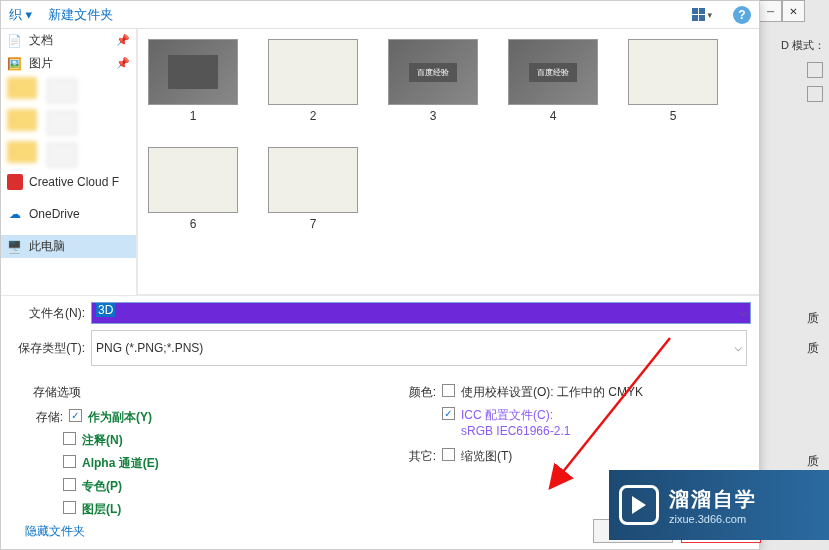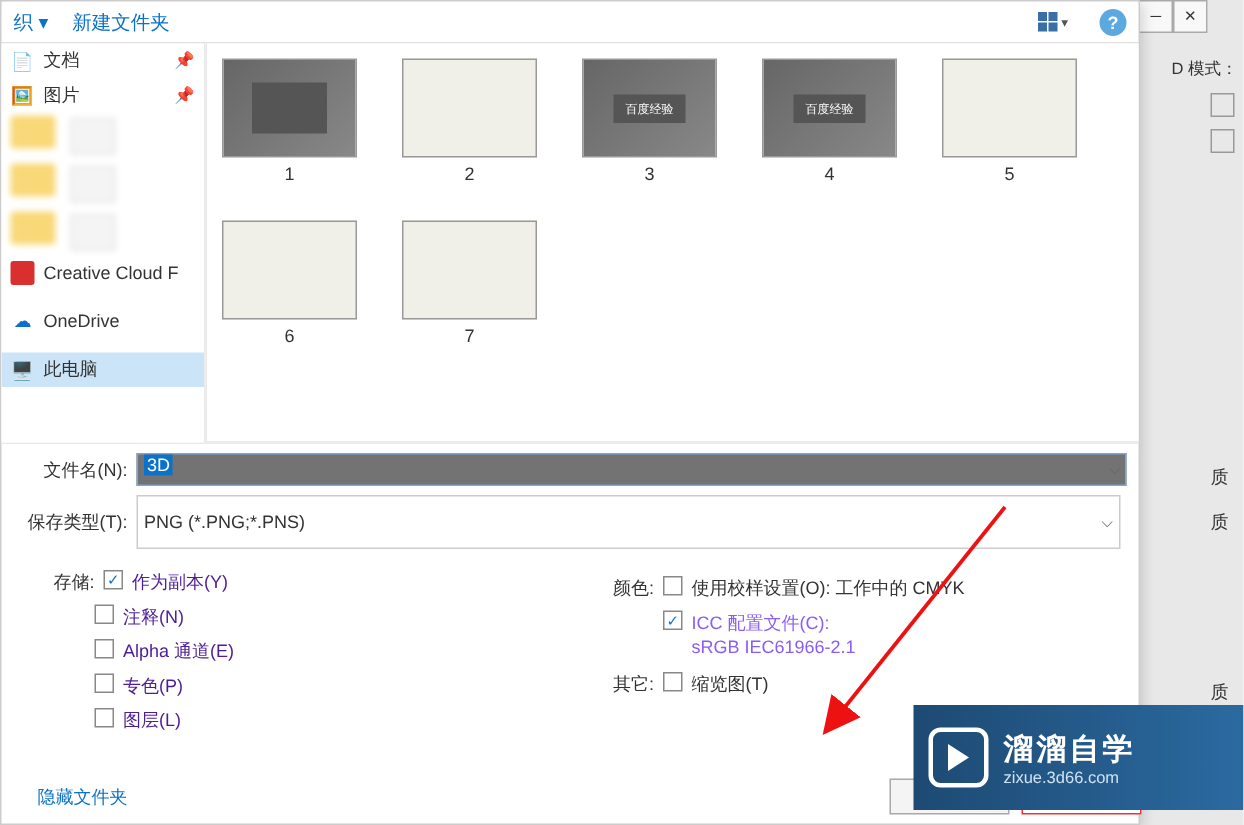--- a/index.html
+++ b/index.html
@@ -34,30 +34,30 @@
 .thumb-item { width: 90px; display: flex; flex-direction: column; align-items: center; gap: 4px; }
 .thumb { width: 90px; height: 66px; border: 1px solid #999; background: linear-gradient(135deg,#666,#888); position: relative; display: flex; align-items: center; justify-content: center; font-size: 9px; color: #fff; overflow: hidden; }
 .thumb.light { background: #f0f0e8; }
 .thumb-label { font-size: 12px; color: #333; }
 .thumb-inner { position: absolute; background: #555; color: #fff; font-size: 8px; padding: 4px 8px; }
 
 .form-area { padding: 6px 12px 4px 12px; border-top: 1px solid #e8e8e8; }
 .form-row { display: flex; align-items: center; gap: 6px; margin-bottom: 6px; }
 .form-label { width: 72px; text-align: right; font-size: 12px; }
 .form-input { flex: 1; height: 22px; border: 1px solid #7aa7d8; background: #fff; padding: 0 4px; font-size: 12px; }
-.form-input.sel { background: #737373; }
+.form-input.sel { background: #6d28d9; }
 .form-input .hl { background: #0b72c7; color: #fff; padding: 0 2px; }
 .dropdown { flex: 1; height: 36px; border: 1px solid #ccc; background: #fff; display: flex; align-items: center; padding: 0 4px; font-size: 12px; position: relative; }
 .dd-arrow { position: absolute; right: 4px; color: #666; font-size: 10px; }
 
 .save-opts { display: flex; padding: 4px 12px; gap: 40px; }
 .opts-col { flex: 1; }
 .opts-title { font-size: 12px; margin: 4px 0 8px 20px; }
 .opt-row { display: flex; align-items: flex-start; gap: 6px; margin-bottom: 6px; font-size: 12px; padding-left: 50px; }
-.opt-row .lbl { color: #4c1d95; }
+.opt-row .lbl { color: #15803d; font-weight: bold; }
 .col2-row { display: flex; align-items: flex-start; gap: 6px; margin-bottom: 6px; font-size: 12px; }
 .col2-label { width: 36px; text-align: right; }
 .link-c { color: #8b5cf6; }
 .cb { width: 13px; height: 13px; border: 1px solid #888; background: #fff; display: inline-flex; align-items: center; justify-content: center; font-size: 10px; flex-shrink: 0; }
 .cb.on { color: #0b72c7; }
 
 .dlg-footer { position: absolute; bottom: 6px; left: 12px; width: 760px; display: flex; align-items: center; padding: 0 12px; gap: 8px; }
 .footer-link { color: #0b72c7; font-size: 12px; cursor: pointer; }
 .dlg-footer .sp { flex: 1; }
 .btn-norm { min-width: 80px; height: 24px; border: 1px solid #aaa; background: #f4f4f4; font-size: 12px; cursor: pointer; }
@@ -203,20 +203,21 @@
       <span class="form-label">保存类型(T):</span>
       <div class="dropdown">
         <span>PNG (*.PNG;*.PNS)</span>
         <span class="dd-arrow">⌵</span>
       </div>
     </div>
   </div>
 
   <div class="save-opts">
     <div class="opts-col">
+      <div class="opts-title">存储选项</div>
       <div class="opt-row" style="padding-left:20px;">
         <span style="width:30px;text-align:right;">存储:</span>
         <span class="cb on">✓</span>
         <span class="lbl">作为副本(Y)</span>
       </div>
       <div class="opt-row">
           <span class="cb"></span>
           <span class="lbl">注释(N)</span>
         </div>
       <div class="opt-row">

